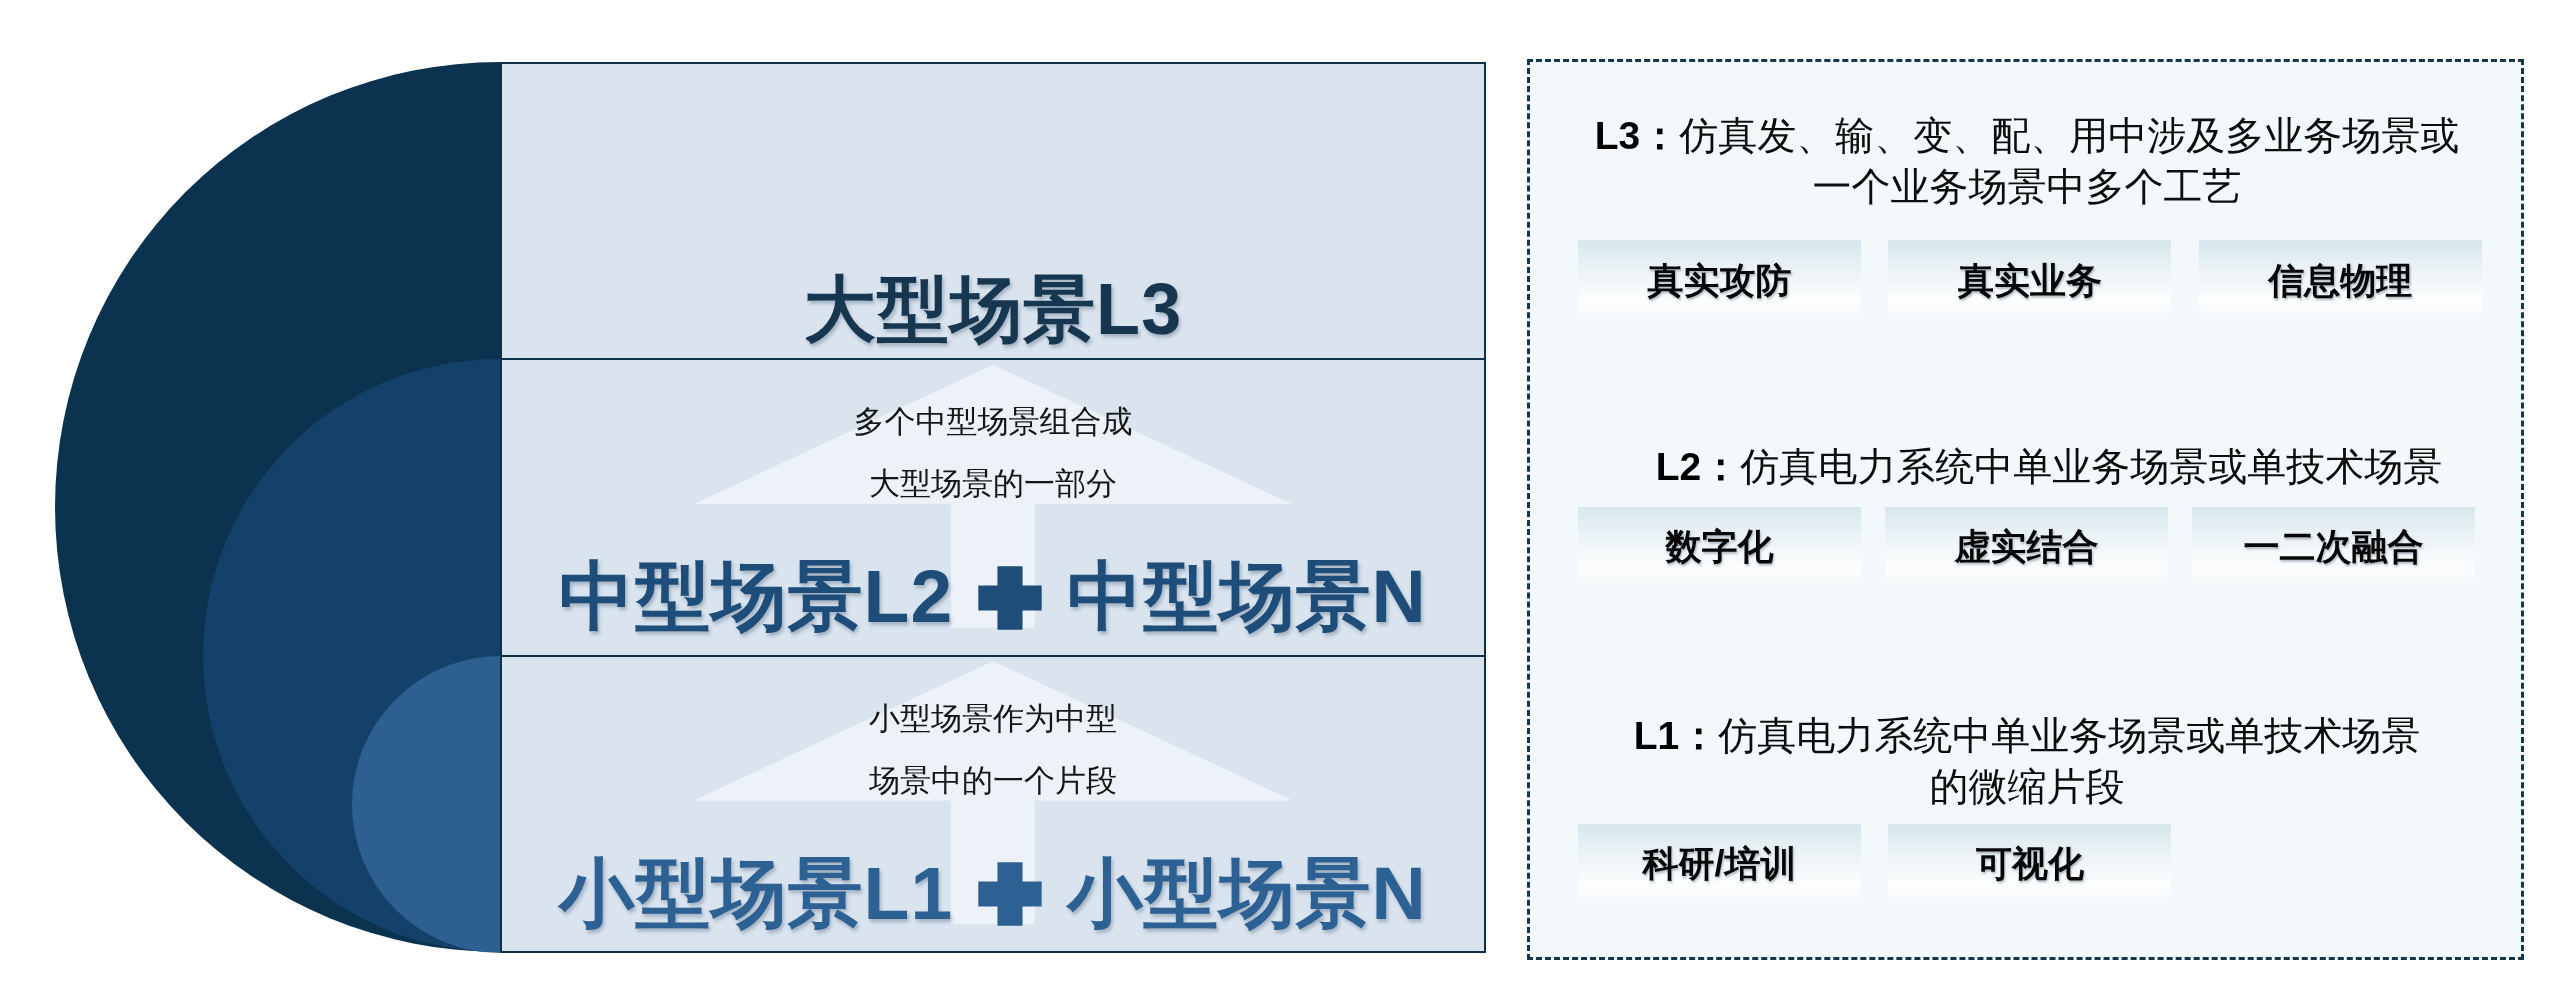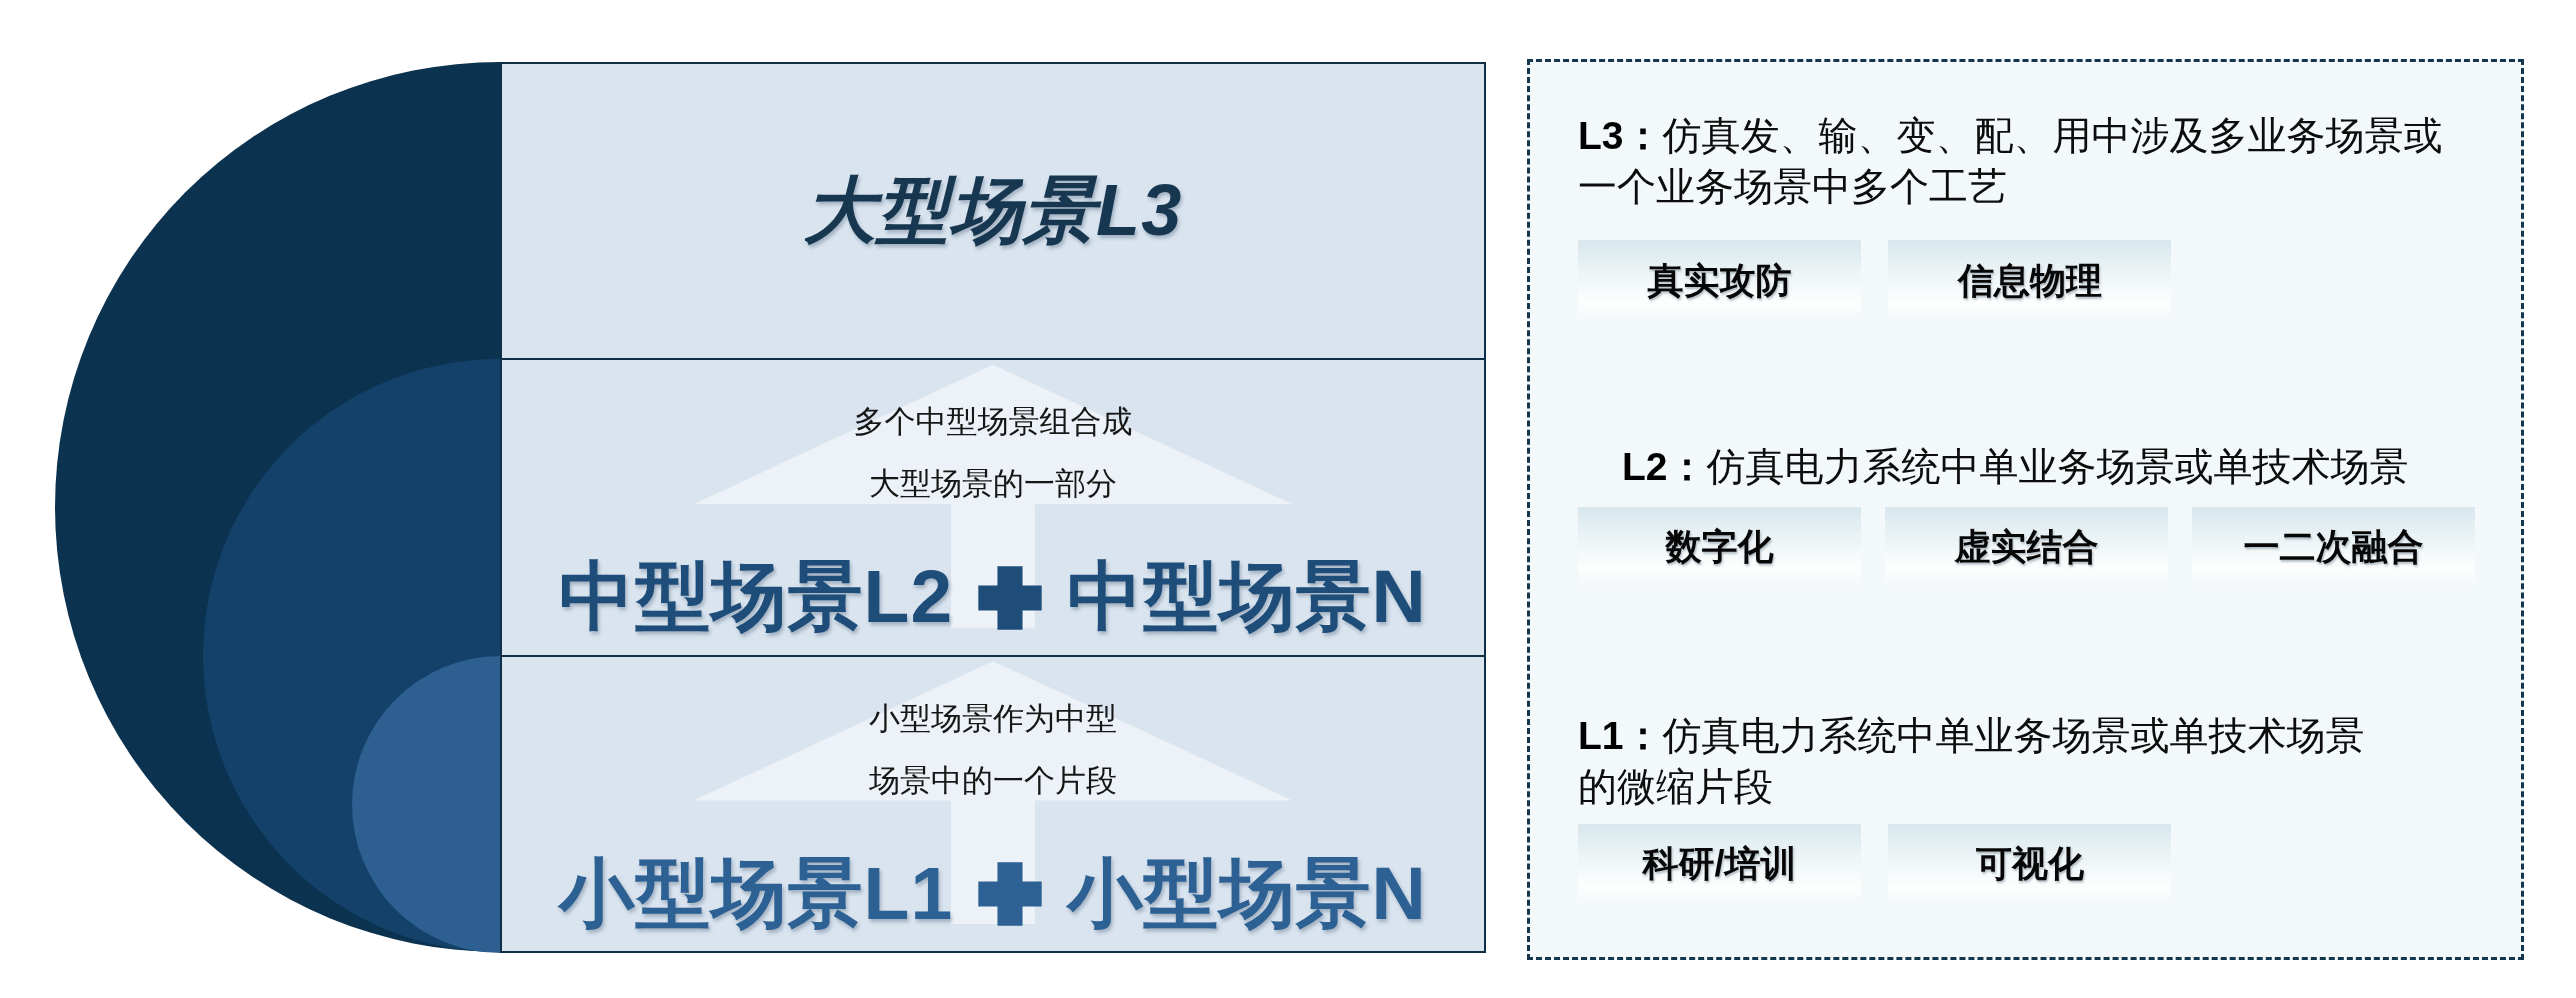--- a/index.html
+++ b/index.html
@@ -12,21 +12,21 @@
   #circle-l2{left:203px;top:359px; width:593px;height:593px;background:#134169;}
   #circle-l1{left:352px;top:656px;width:297px; height:297px; background:#2d5f90;}
 
   
   #stack{position:absolute;left:500px;top:62px;width:986px;height:891px;
          box-sizing:border-box;border:2.8px solid #0f2f47;background:#d9e4ef;
          display:flex;flex-direction:column;z-index:2;}
   .band{position:relative;flex:1 1 0;box-sizing:border-box;display:flex;
         flex-direction:column;align-items:center;justify-content:flex-start;}
   .band + .band{border-top:2.8px solid #0f2f47;}
-  #band-l3{justify-content:center;font-style:italic;}
+  #band-l3{justify-content:flex-end;}
   .band-title{font-weight:bold;letter-spacing:1.1px;white-space:nowrap;
               text-shadow:1.7px 2.8px 3.9px rgba(80,100,125,0.40);}
   #band-l3 .band-title{font-size:72px;color:#16374f;}
   .band-notes{margin-top:31px;text-align:center;font-size:31px;line-height:62px;
               color:#161616;position:relative;z-index:2;}
   .combo-row{position:relative;z-index:2;margin-top:32px;display:flex;align-items:center;
              gap:24px;white-space:nowrap;}
   .combo-row .band-title{font-size:75px;}
   #band-l2 .band-title{color:#1d4d78;}
   #band-l1-row .band-title{color:#2d6093;}
@@ -35,21 +35,21 @@
   #band-l1 .plus-icon path{fill:#2d6093;}
 
   
   .arrow-watermark{position:absolute;left:50%;top:4.5px;transform:translateX(-50%);
      width:599px;height:263px;background:rgba(255,255,255,0.50);z-index:1;
      clip-path:polygon(50% 0,100% 53%,57% 53%,57% 100%,43% 100%,43% 53%,0 53%);}
 
   
   #panel{position:absolute;left:1527px;top:59px;width:997px;height:901px;
          box-sizing:border-box;border:3.4px dashed #14374e;background:#f3f9fb;
-         padding:48px 45px 0 48px;z-index:2;}
+         padding:48px 45px 0 48px;z-index:2;text-align:center;}
   .sec-line{font-size:39px;line-height:51px;color:#0d0d0d;}
   .sec-label{font-weight:bold;color:#000000;}
   .sec-line2:empty{display:none;}
   .chip-row{display:flex;gap:27.4px;}
   .chip{width:283px;height:82px;box-sizing:border-box;flex:0 0 auto;
         display:flex;align-items:center;justify-content:center;
         background:linear-gradient(180deg,#d7e7ed 0%,#eef5f7 42%,#fdfefe 75%,#f2f7f9 100%);
         font-size:36px;font-weight:bold;color:#070707;
         text-shadow:1.1px 1.7px 2.2px rgba(120,135,150,0.55);}
   #chips-l3{margin-top:28px;}
@@ -108,20 +108,21 @@
   <div id="panel">
 
     <div class="sec-head" id="sec-l3">
       <div class="sec-line">
         <span class="sec-label">L3：</span><span>仿真发、输、变、配、用中涉及多业务场景或</span>
       </div>
       <div class="sec-line sec-line2">一个业务场景中多个工艺</div>
     </div>
     <div class="chip-row" id="chips-l3">
       <div class="chip">真实攻防</div>
+      <div class="chip">真实业务</div>
       <div class="chip">信息物理</div>
     </div>
 
     <div class="sec-head" id="sec-l2">
       <div class="sec-line">
         <span class="sec-label">L2：</span><span>仿真电力系统中单业务场景或单技术场景</span>
       </div>
 
     </div>
     <div class="chip-row" id="chips-l2">

